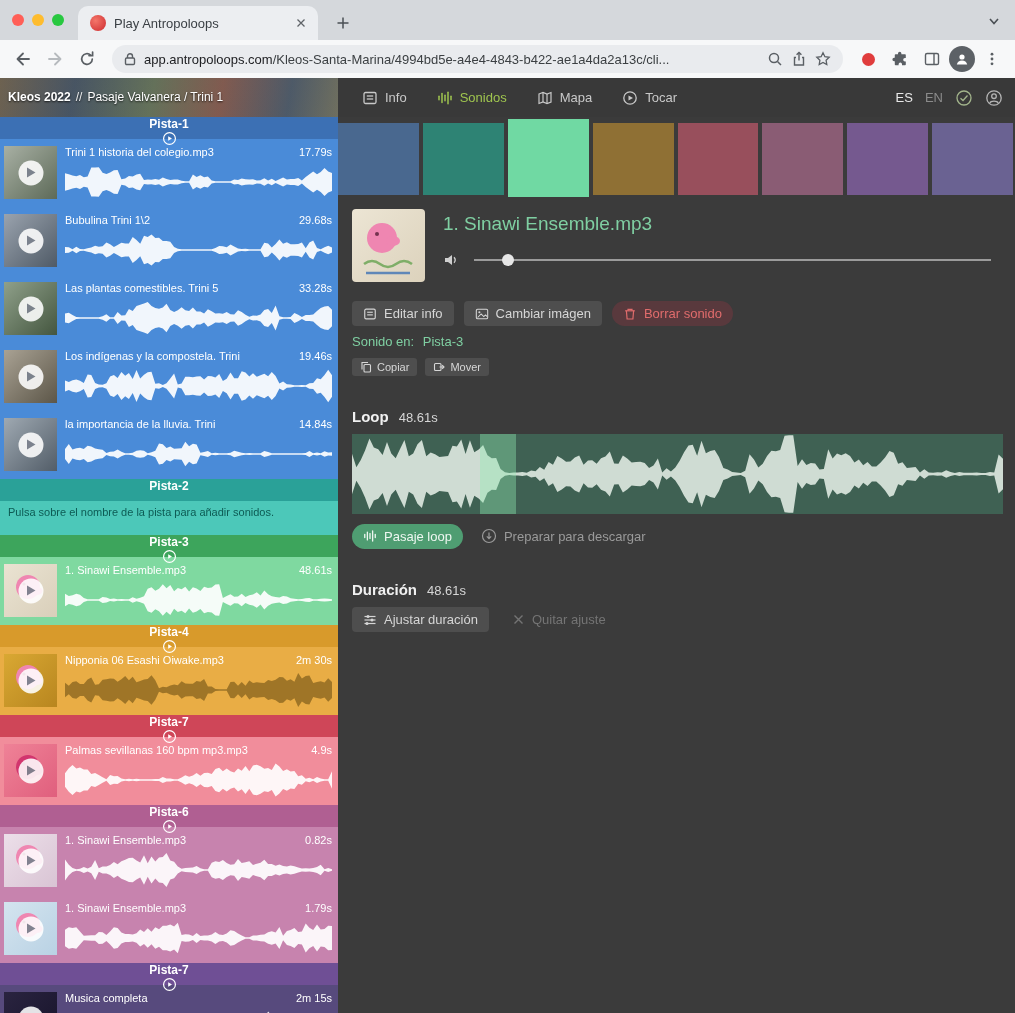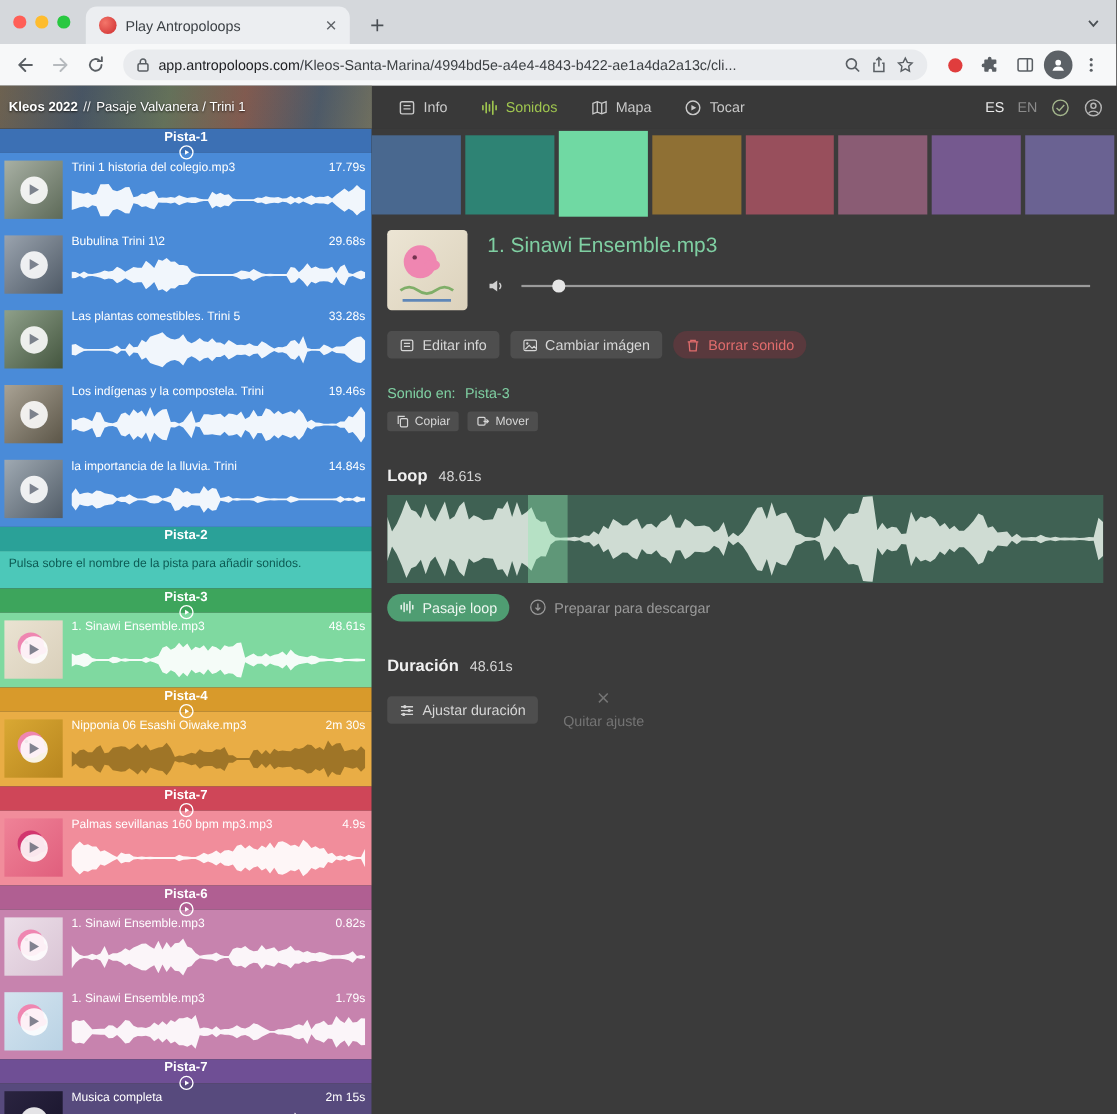--- a/index.html
+++ b/index.html
@@ -75,23 +75,23 @@
   .d-volume{display:flex;align-items:center;gap:14px;margin-top:17px;color:#cfcfcf;}
   .slider{flex:1;position:relative;height:14px;cursor:pointer;}
   .slider-track{position:absolute;left:0;right:0;top:6px;height:1.5px;background:#9b9b9b;}
   .slider-knob{position:absolute;top:1px;width:12px;height:12px;border-radius:50%;background:#e6e6e6;transform:translateX(-50%);}
   .btn{display:inline-flex;align-items:center;gap:7px;background:#4e4e4e;color:#d6d6d6;font-size:13px;padding:5px 11px;border-radius:4px;border:none;font-family:inherit;cursor:pointer;white-space:nowrap;}
   .btn.pill{border-radius:13px;}
   .btn.danger{background:#59393d;color:#e06c6c;}
   .btn.green{background:#4f9d72;color:#eef7f1;}
   .btn.small{font-size:11px;padding:3px 8px;border-radius:3px;gap:5px;}
   .btn.ghost{background:transparent;color:#9a9a9a;padding:5px 2px;}
-  .btn.disabled{background:transparent;color:#747474;cursor:default;flex-direction:column;}
+  .btn.disabled{background:transparent;color:#747474;cursor:default;}
   .d-buttons{display:flex;gap:10px;margin-top:19px;}
-  .d-track{margin-top:24px;font-size:13px;color:#7fcfa2;}
+  .d-track{margin-top:8px;font-size:13px;color:#7fcfa2;}
   .d-track .trk-link{color:#7fcfa2;cursor:pointer;}
   .d-cm{display:flex;gap:8px;margin-top:9px;}
   .sec-head{margin-top:32px;display:flex;align-items:baseline;gap:10px;}
   .sec-title{font-size:15px;font-weight:bold;color:#f0f0f0;}
   .sec-val{font-size:13px;color:#d6d6d6;}
   .d-wave{margin-top:9px;height:80px;background:#3f6153;position:relative;overflow:hidden;cursor:pointer;}
   .d-wave .wave-svg{position:absolute;left:0;top:0;right:0;bottom:0;}
   .d-wave svg{width:100%;height:100%;}
   .loop-sel{position:absolute;top:0;bottom:0;background:rgba(146,232,178,.40);}
   .d-loop-btns{display:flex;gap:16px;margin-top:9px;align-items:center;}

